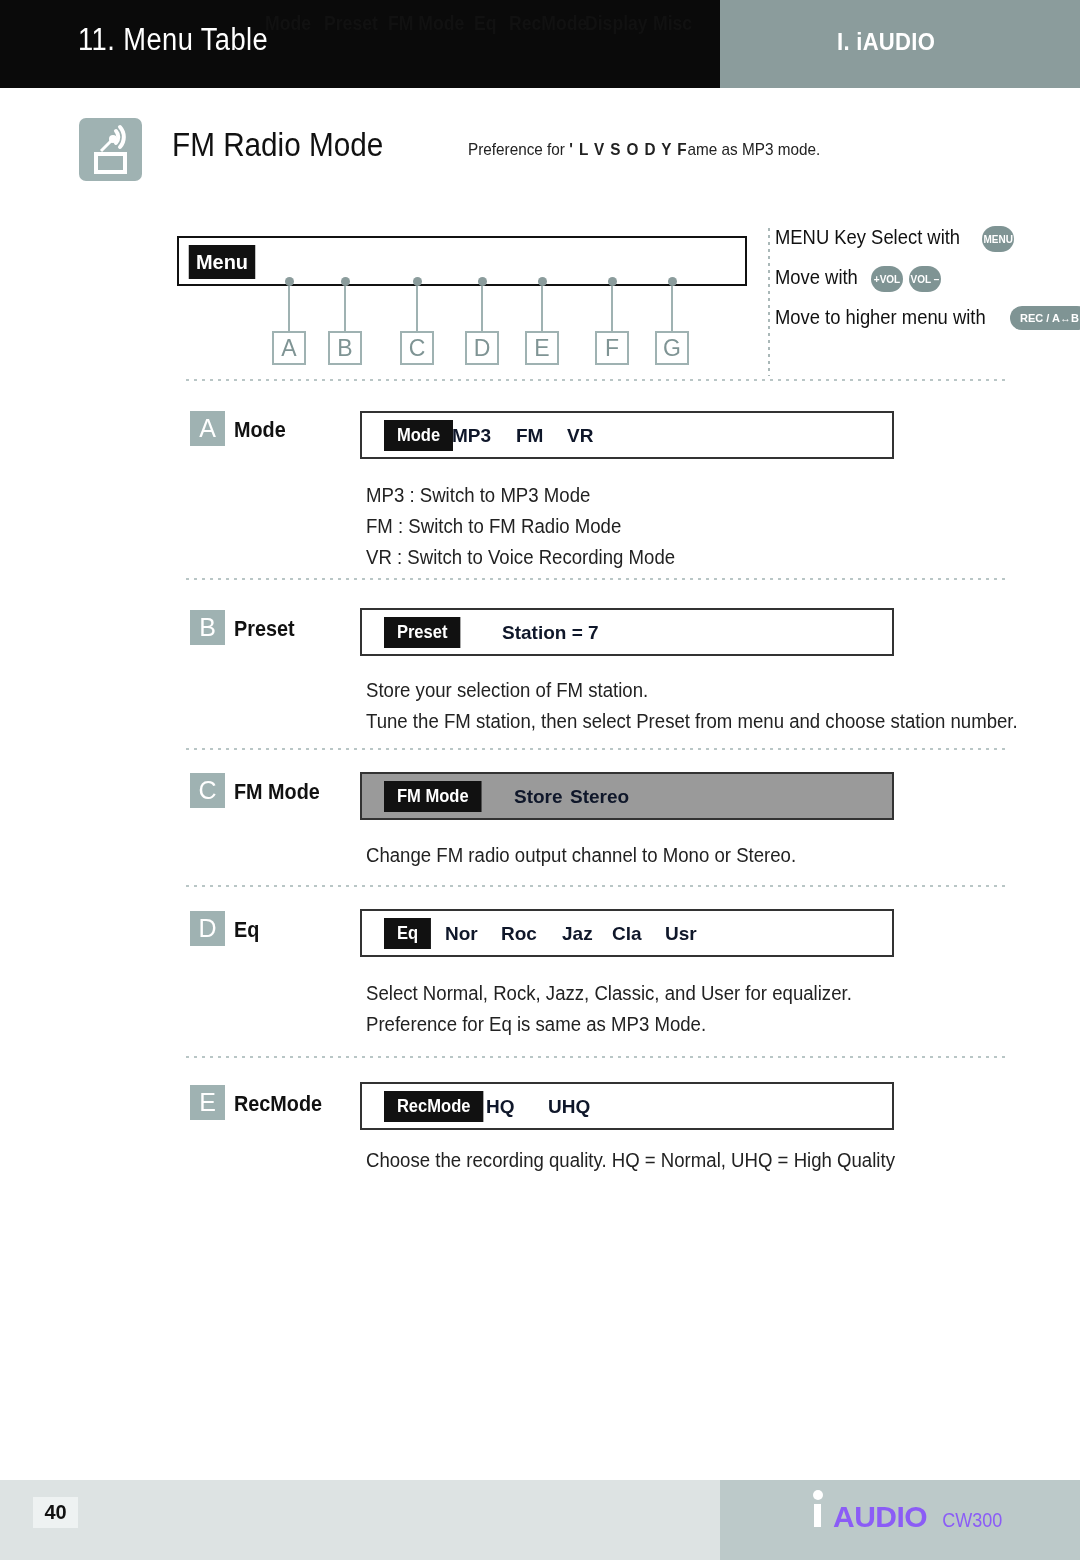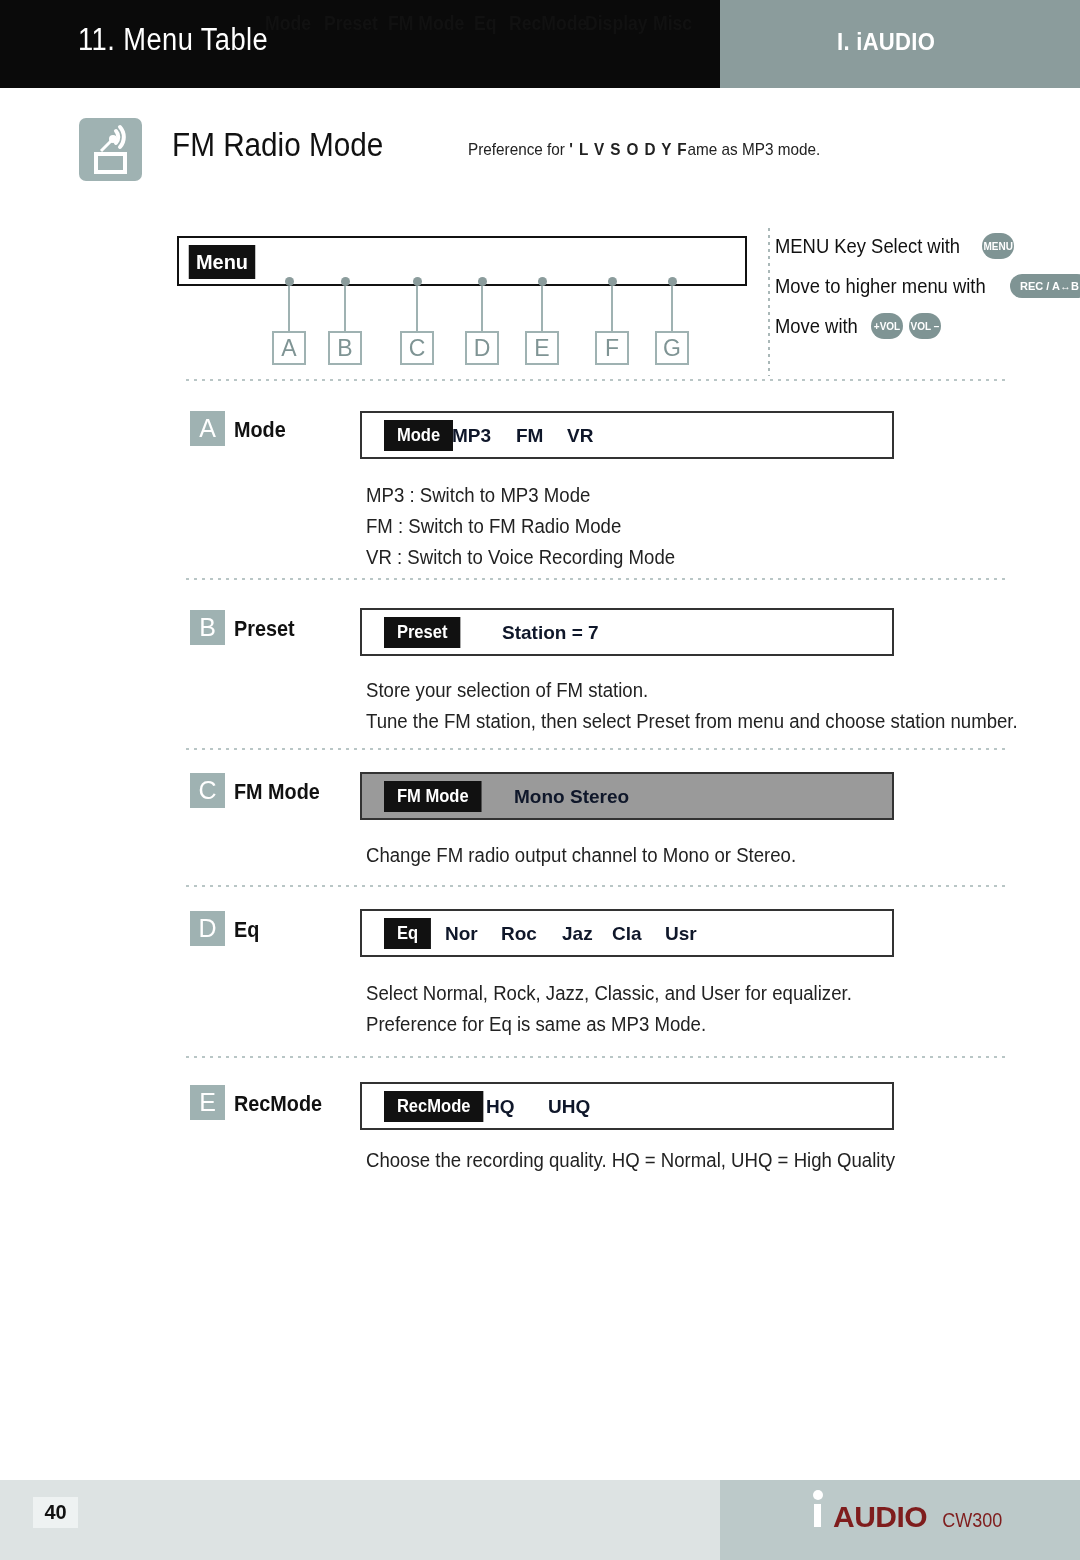--- a/index.html
+++ b/index.html
@@ -167,21 +167,21 @@
 
   
   .legend {
     position: absolute;
     left: 775px;
     top: 226px;
     width: 300px;
   }
   .legend-row {
     display: flex;
-    align-items: center;
+    align-items: flex-start;
     height: 40px;
     white-space: nowrap;
   }
   .legend-text {
     font-size: 20px;
     color: #111111;
     font-family: "Liberation Sans Narrow", "Liberation Sans", sans-serif;
     transform: scaleX(0.92);
     transform-origin: left center;
     margin-right: 6px;
@@ -325,21 +325,21 @@
     text-align: center;
     line-height: 31px;
     font-family: "Liberation Sans Narrow", "Liberation Sans", sans-serif;
   }
   .footer-logo {
     position: absolute;
     left: 812px;
     top: 1500px;
     display: flex;
     align-items: baseline;
-    color: #7f1d1d;
+    color: #8b5cf6;
   }
   .logo-i {
     position: relative;
     display: inline-block;
     width: 12px;
     height: 26px;
     margin-right: 9px;
   }
   .logo-i::before {
     content: "";
@@ -428,27 +428,27 @@
     <div class="letter-box" style="left: 655px; top: 331px;">G</div>
   </div>
 
 <div class="legend-divider"></div>
 <div class="legend" id="legend-layer">
     <div class="legend-row">
       <span class="legend-text">MENU Key Select with</span>
       <span class="keycap round">MENU</span>
     </div>
     <div class="legend-row">
-      <span class="legend-text">Move to higher menu with</span>
-      <span class="keycap wide">REC / A↔B</span>
-    </div>
-    <div class="legend-row">
       <span class="legend-text">Move with</span>
       <span class="keycap round">+VOL</span>
       <span class="keycap round">VOL −</span>
+    </div>
+    <div class="legend-row">
+      <span class="legend-text">Move to higher menu with</span>
+      <span class="keycap wide">REC / A↔B</span>
     </div>
   </div>
 
 <div id="entries-layer">
     <div class="dotline" style="top: 379px;"></div>
     <div class="badge" style="left: 190px; top: 411px;">A</div>
     <div class="entry-label" style="left: 234px; top: 417px;">Mode</div>
     <div class="lcd" style="top: 411px;">
       <div class="lcd-tag">Mode</div>
       <div class="lcd-opts lcd-opt" style="left: 90px;">MP3</div>
@@ -465,21 +465,21 @@
       <div class="lcd-tag">Preset</div>
       <div class="lcd-opts lcd-opt" style="left: 140px;">Station = 7</div>
     </div>
     <div class="desc" style="top: 675px;">Store your selection of FM station.</div>
     <div class="desc" style="top: 706px;">Tune the FM station, then select Preset from menu and choose station number.</div>
     <div class="dotline" style="top: 748px;"></div>
     <div class="badge" style="left: 190px; top: 773px;">C</div>
     <div class="entry-label" style="left: 234px; top: 779px;">FM Mode</div>
     <div class="lcd filled" style="top: 772px;">
       <div class="lcd-tag">FM Mode</div>
-      <div class="lcd-opts lcd-opt" style="left: 152px;">Mono</div>
+      <div class="lcd-opts lcd-opt" style="left: 152px;">Store</div>
       <div class="lcd-opts lcd-opt" style="left: 208px; text-align: right;">Stereo</div>
     </div>
     <div class="desc" style="top: 840px;">Change FM radio output channel to Mono or Stereo.</div>
     <div class="dotline" style="top: 885px;"></div>
     <div class="badge" style="left: 190px; top: 911px;">D</div>
     <div class="entry-label" style="left: 234px; top: 917px;">Eq</div>
     <div class="lcd" style="top: 909px;">
       <div class="lcd-tag">Eq</div>
       <div class="lcd-opts lcd-opt" style="left: 83px;">Nor</div>
       <div class="lcd-opts lcd-opt" style="left: 139px;">Roc</div>

